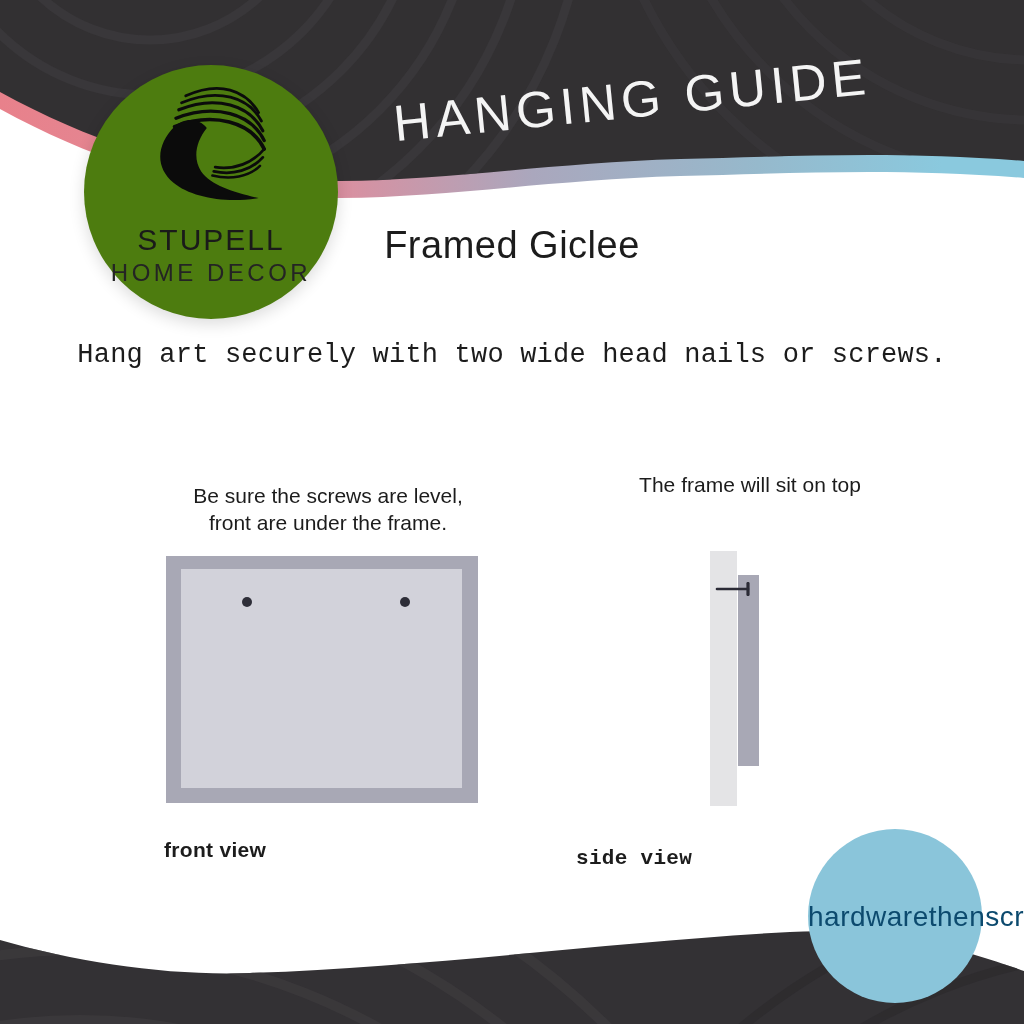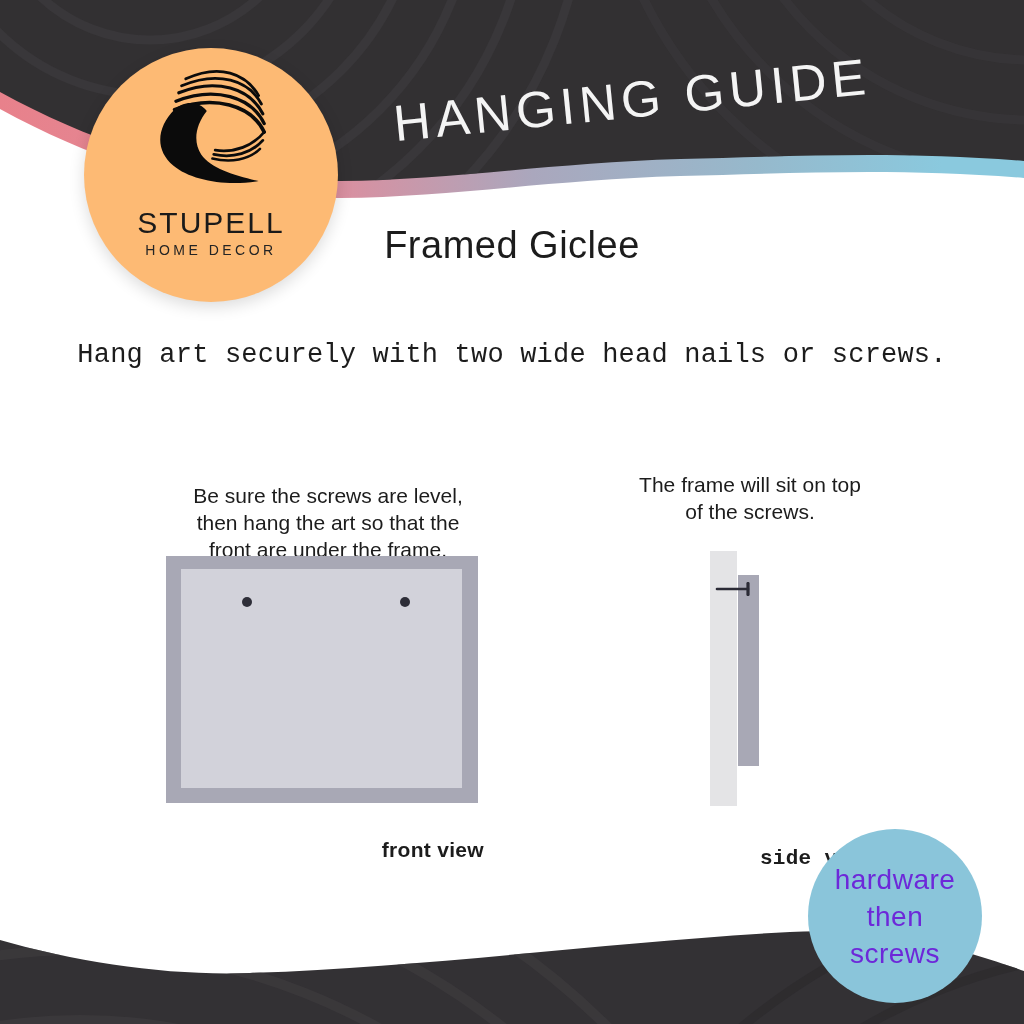--- a/index.html
+++ b/index.html
@@ -19,31 +19,31 @@
   svg.layer{position:absolute;left:0;top:0;pointer-events:none;}
 
   
   .title{
     position:absolute;left:632px;top:100px;transform:translate(-50%,-50%) rotate(-5.7deg);
     font-size:51px;font-weight:400;letter-spacing:5px;color:var(--title_white);
     white-space:nowrap;z-index:3;
   }
   
   .logo-circle{
-    position:absolute;left:84px;top:48px;width:254px;height:254px;border-radius:50%;
-    background:#fdba74;z-index:4;box-shadow:0 5px 16px rgba(0,0,0,.14);
+    position:absolute;left:84px;top:65px;width:254px;height:254px;border-radius:50%;
+    background:#4d7c0f;z-index:4;box-shadow:0 5px 16px rgba(0,0,0,.14);
   }
   .logo-circle svg{position:absolute;left:50%;top:14px;transform:translateX(-50%);}
   .brand-name{
     position:absolute;left:0;right:0;top:158px;text-align:center;
     font-size:30px;letter-spacing:2px;color:#1a1a1a;font-weight:400;
   }
   .brand-tagline{
     position:absolute;left:0;right:0;top:194px;text-align:center;
-    font-size:14px;letter-spacing:3.5px;color:#242424;font-weight:400;
+    font-size:24px;letter-spacing:3.5px;color:#242424;font-weight:400;
   }
   .subtitle{
     position:absolute;left:0;width:1024px;top:224px;text-align:center;
     font-size:38px;font-weight:400;letter-spacing:0.5px;z-index:2;
   }
   .intro{
     position:absolute;left:0;width:1024px;top:340px;text-align:center;
     font-size:27px;font-weight:400;letter-spacing:0.2px;font-family:Liberation Mono, monospace;
   }
   .instr{position:absolute;text-align:center;font-size:21px;line-height:27px;font-weight:400;}
@@ -56,29 +56,29 @@
   .frame-inner{position:absolute;left:15px;top:13px;right:16px;bottom:15px;background:var(--art_gray);}
   .screw{position:absolute;width:10px;height:10px;border-radius:50%;background:var(--hardware_dark);top:28px;}
   .screw.left{left:61px;}
   .screw.right{left:219px;}
 
   
   .wall-bar{position:absolute;left:710px;top:551px;width:27px;height:255px;background:var(--wall_gray);}
   .frame-side-bar{position:absolute;left:738px;top:575px;width:21px;height:191px;background:var(--frame_gray);}
   .nail{position:absolute;left:714px;top:582px;z-index:1;}
 
-  .caption{position:absolute;text-align:right;font-size:21px;font-weight:700;letter-spacing:0.3px;}
+  .caption{position:absolute;text-align:left;font-size:21px;font-weight:700;letter-spacing:0.3px;}
   .caption-front{left:164px;top:838px;width:320px;}
   .caption-side{left:576px;top:847px;width:300px;font-family:Liberation Mono, monospace;}
 
   
   .badge{
     position:absolute;left:808px;top:829px;width:174px;height:174px;border-radius:50%;
-    background:var(--badge_blue);z-index:6;display:flex;flex-direction:column;
-    align-items:center;justify-content:center;color:#6d28d9;
+    background:var(--badge_blue);z-index:6;display:flex;
+    align-items:center;color:#0c4a6e;
     font-size:28px;line-height:37px;font-weight:400;letter-spacing:0.5px;text-align:center;
   }
   .badge span{display:block;}
   .footer-svg{z-index:5;}
   .header-svg{z-index:1;}
 </style>
 </head>
 <body>
 
 <div class="canvas">
@@ -138,26 +138,24 @@
     </svg>
     <div class="brand-name">STUPELL</div>
     <div class="brand-tagline">HOME DECOR</div>
   </div>
 
   <div class="subtitle">Framed Giclee</div>
   <div class="intro">Hang art securely with two wide head nails or screws.</div>
 
   <div class="instr instr-front">
     <span>Be sure the screws are level,</span>
-    <span>then hang the art so that the</span>
     <span>front are under the frame.</span>
   </div>
   <div class="instr instr-side">
     <span>The frame will sit on top</span>
-    <span>of the screws.</span>
   </div>
 
   <div class="frame-outer">
     <div class="frame-inner">
       <div class="screw left"></div>
       <div class="screw right"></div>
     </div>
   </div>
   <div class="caption caption-front">front view</div>
 

